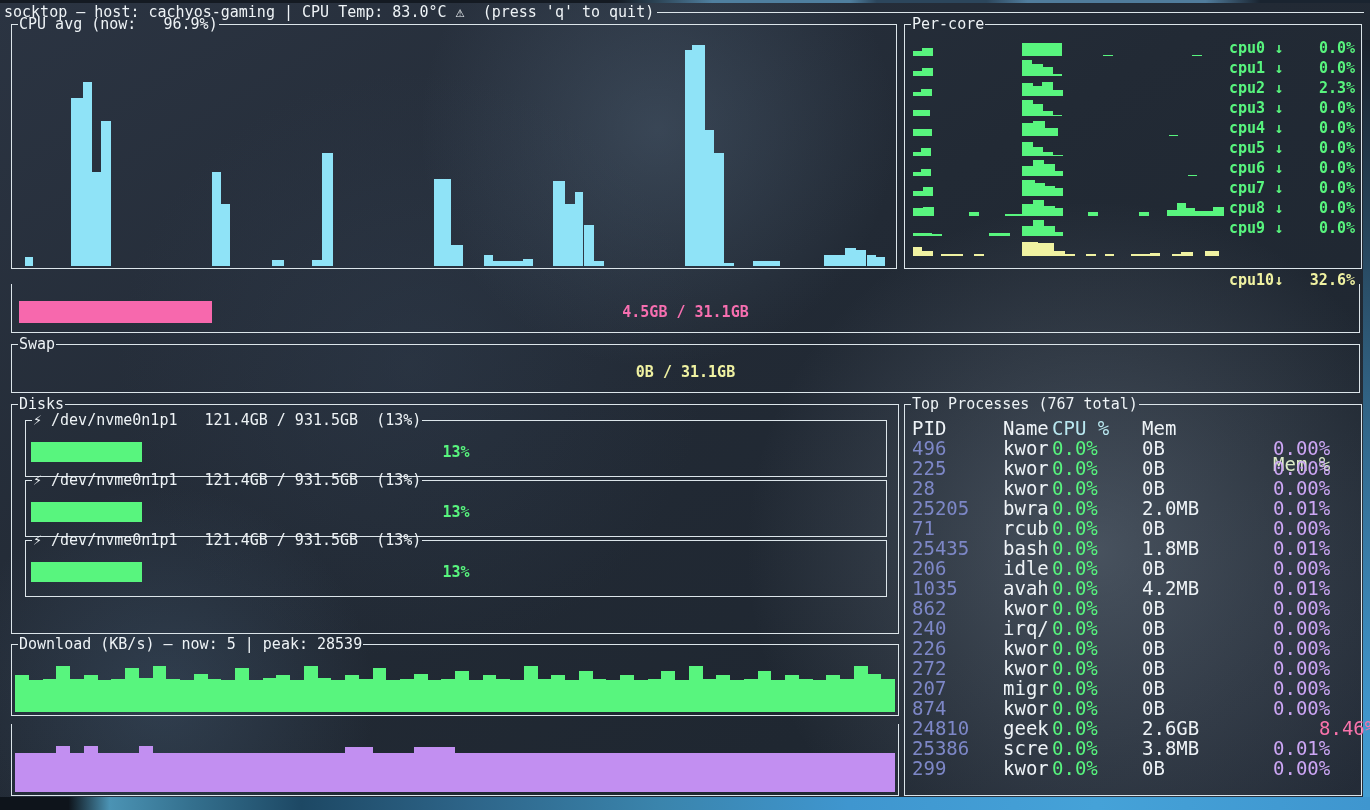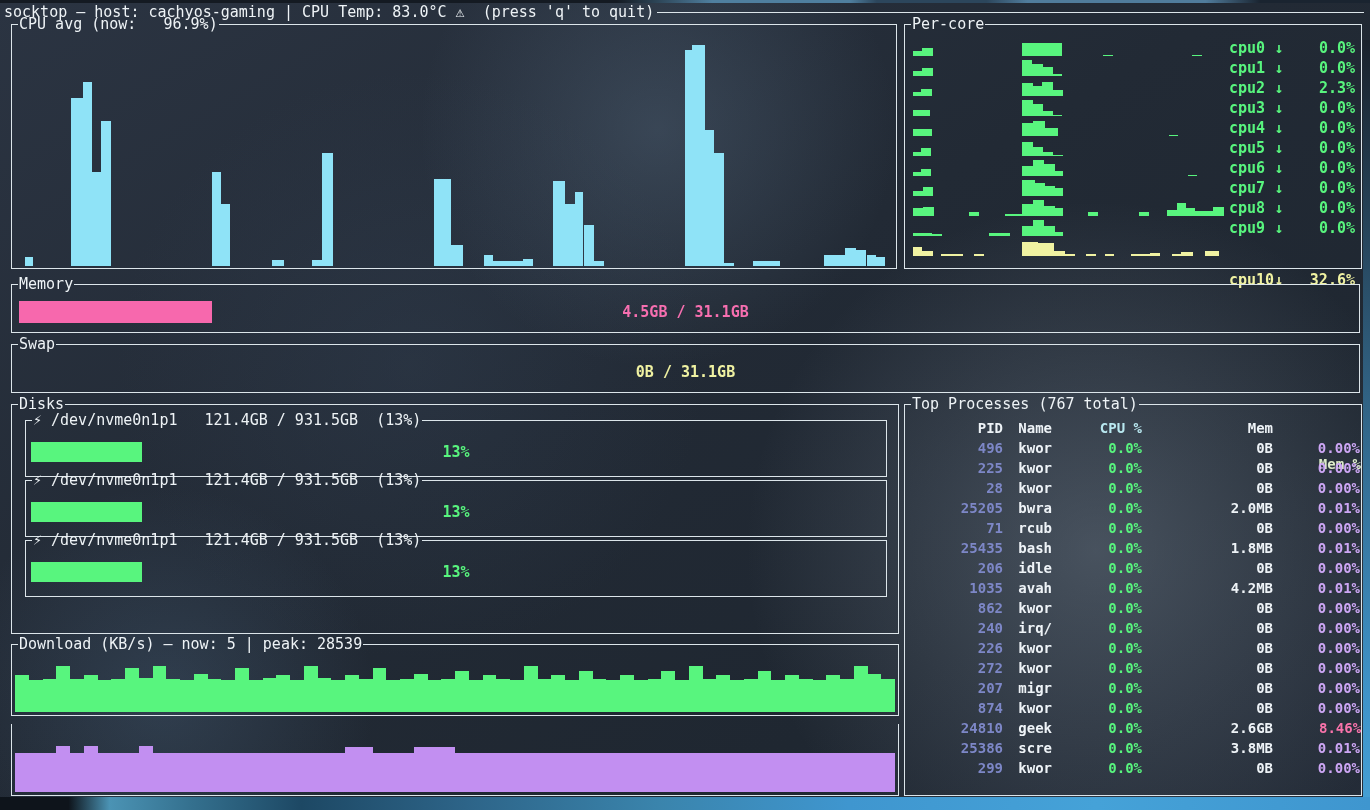--- a/index.html
+++ b/index.html
@@ -32,21 +32,21 @@
   .clabel{position:absolute;right:2px;width:126px;display:flex;justify-content:space-between;
     font-size:15px;font-weight:700;line-height:20px;white-space:pre;}
   .gauge{position:absolute;left:7px;right:7px;top:17px;height:22px;}
   .gfill{position:absolute;left:0;top:0;bottom:0;}
   .glabel{position:absolute;left:0;right:0;top:50%;transform:translateY(-50%);
     text-align:center;font-size:15px;font-weight:700;white-space:pre;}
   .subpanel{position:absolute;left:13px;width:860px;height:56px;border:1px solid #dce5ea;border-top:none;}
   .subgauge{position:absolute;left:5px;right:5px;top:22px;height:20px;}
   .net{position:absolute;left:3px;right:3px;top:16px;bottom:3px;display:flex;align-items:flex-end;}
   .phead,.prow{display:grid;grid-template-columns:91px 49px 90px 131px 1fr;padding-left:7px;
-    font-size:14px;font-weight:700;line-height:20px;white-space:pre;text-align:right;}
+    font-size:19px;font-weight:400;line-height:20px;white-space:pre;}
   .phead{position:absolute;top:14px;left:0;right:0;}
   .proc-rows{position:absolute;top:34px;left:0;right:1px;}
   .c-pid{color:#7d87c7;}
   .c-name{color:#eef3f7;}
   .c-cpu{color:#58f57e;}
   .c-mem{color:#eef3f7;}
   .c-memp{color:#cda6f5;}
   .c-memp.hot{color:#f973ab;margin-left:46px;}
   .h-pid,.h-name,.h-mem{color:#eef3f7;}
   .h-cpu{color:#b9e8f0;}
@@ -246,23 +246,20 @@
             <div style="position: absolute; bottom: 0px; left: 83%; width: 3%; height: 12%; background: rgb(240, 242, 162);"></div>
             <div style="position: absolute; bottom: 0px; left: 86%; width: 3.6%; height: 22%; background: rgb(240, 242, 162);"></div>
             <div style="position: absolute; bottom: 0px; left: 93.5%; width: 4.5%; height: 26%; background: rgb(240, 242, 162);"></div>
           </div>
           <div class="clabel" style="color: rgb(240, 242, 162); margin-top: 32px;"><span>cpu10↓</span><span>32.6%</span></div>
         </div>
       </div>
   </div>
 
   <div class="panel" style="left:11px;top:284px;width:1347px;height:48px;">
-    <div class="ptitle">
-        <span class="t">Memory</span>
-      </div>
     <div class="gauge">
       <div class="gfill" id="memFill" style="width: 14.5%; background: rgb(247, 104, 173);"></div>
       <span class="glabel" style="color:#f76fb0;">4.5GB / 31.1GB</span>
     </div>
   </div>
 
   <div class="panel" style="left:11px;top:344px;width:1347px;height:48px;">
     <div class="ptitle">
         <span class="t">Swap</span>
       </div>

